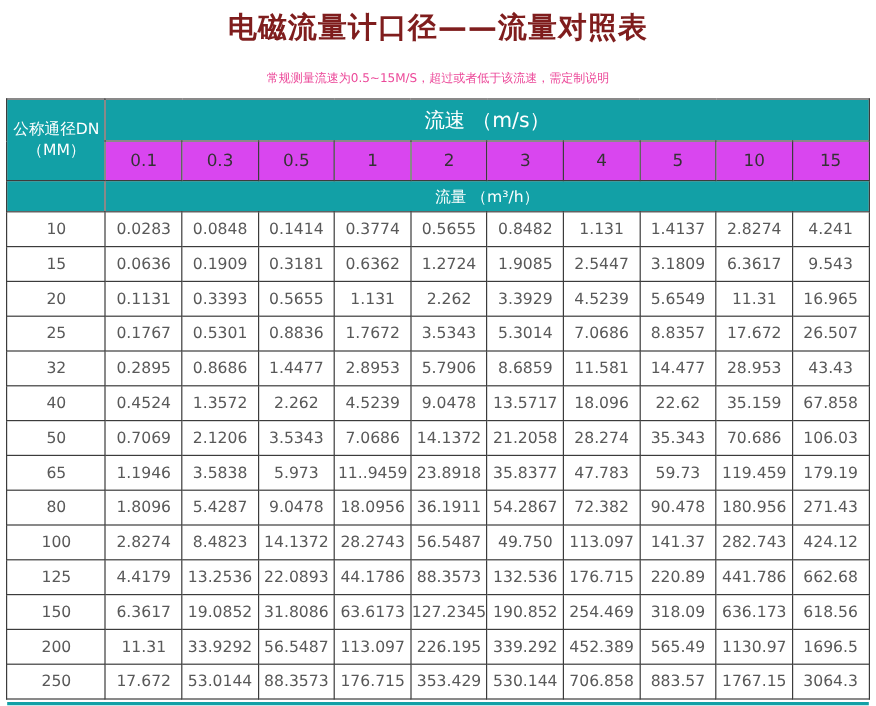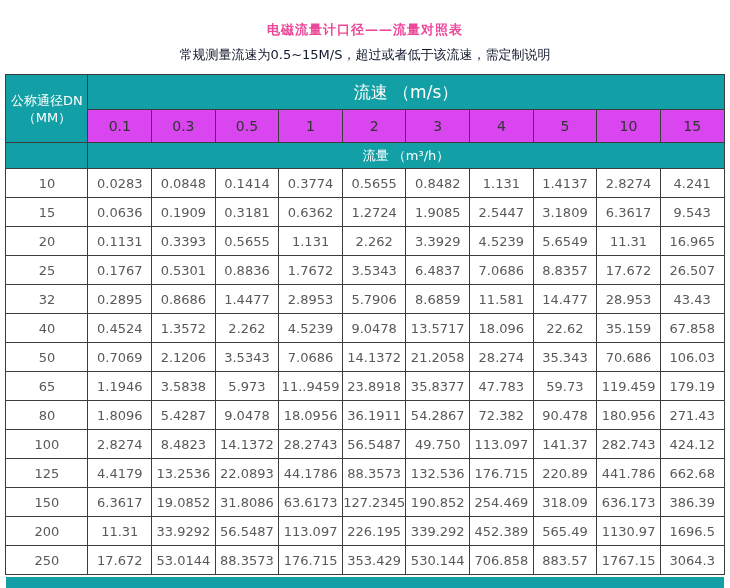--- a/index.html
+++ b/index.html
@@ -7,32 +7,32 @@
     background: #ffffff;
     font-family: "DejaVu Sans", "Liberation Sans", sans-serif;
   }
   .page {
     position: relative;
     width: 730px; height: 588px;
     overflow: hidden;
     background: #fff;
   }
   .title {
-    padding-top: 21px;
+    padding-top: 7px;
     text-align: center;
-    font-size: 13px;
+    font-size: 24px;
     font-weight: 700;
+    color: #7f1d1d;
+    letter-spacing: 1px;
+  }
+  .subtitle {
+    margin-top: 19px;
+    text-align: center;
+    font-size: 10px;
     color: #ec4899;
-    letter-spacing: 1px;
-  }
-  .subtitle {
-    margin-top: 7px;
-    text-align: center;
-    font-size: 13px;
-    color: #0f172a;
   }
   table.flow-table {
     margin: 10px auto 0 auto;
     width: 718px;
     border-collapse: collapse;
     table-layout: fixed;
   }
   .flow-table th, .flow-table td {
     border: 1px solid #3c3c3c;
     text-align: center;
@@ -143,21 +143,21 @@
           <td>11.31</td>
           <td>16.965</td>
         </tr>
         <tr>
           <td class="dn">25</td>
           <td>0.1767</td>
           <td>0.5301</td>
           <td>0.8836</td>
           <td>1.7672</td>
           <td>3.5343</td>
-          <td>6.4837</td>
+          <td>5.3014</td>
           <td>7.0686</td>
           <td>8.8357</td>
           <td>17.672</td>
           <td>26.507</td>
         </tr>
         <tr>
           <td class="dn">32</td>
           <td>0.2895</td>
           <td>0.8686</td>
           <td>1.4477</td>
@@ -251,21 +251,21 @@
           <td class="dn">150</td>
           <td>6.3617</td>
           <td>19.0852</td>
           <td>31.8086</td>
           <td>63.6173</td>
           <td>127.2345</td>
           <td>190.852</td>
           <td>254.469</td>
           <td>318.09</td>
           <td>636.173</td>
-          <td>386.39</td>
+          <td>618.56</td>
         </tr>
         <tr>
           <td class="dn">200</td>
           <td>11.31</td>
           <td>33.9292</td>
           <td>56.5487</td>
           <td>113.097</td>
           <td>226.195</td>
           <td>339.292</td>
           <td>452.389</td>

